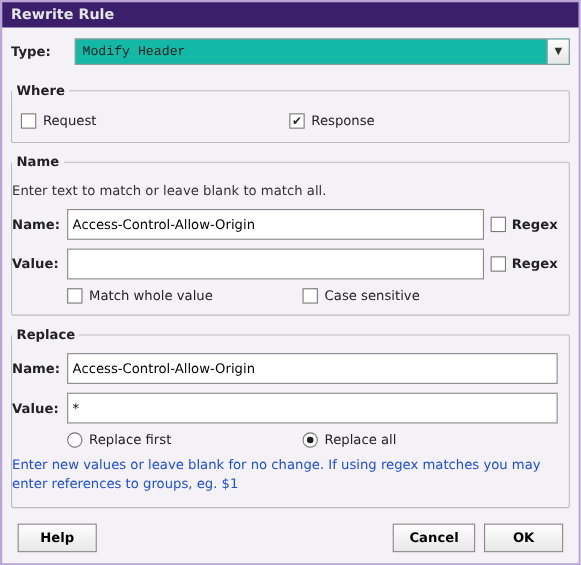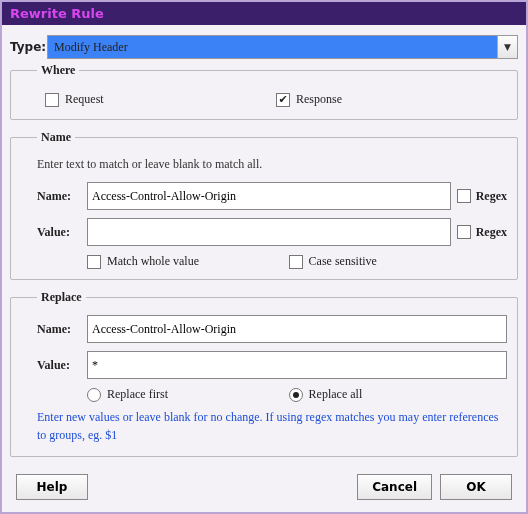--- a/index.html
+++ b/index.html
@@ -17,53 +17,53 @@
   .window {
     width: 528px;
     height: 514px;
     border: 2px solid #b9a6d6;
     background: #f4f2f6;
     display: flex;
     flex-direction: column;
   }
   .titlebar {
     background: #3c1f6b;
-    color: #d946ef;
+    color: #e5e5e5;
     font-weight: bold;
     padding: 4px 8px;
     font-size: 13px;
   }
   .content {
     padding: 10px 8px 8px 8px;
     flex: 1;
     display: flex;
     flex-direction: column;
   }
   .row-type {
     display: flex;
     align-items: center;
-    gap: 1px;
-    margin-bottom: 4px;
+    gap: 22px;
+    margin-bottom: 16px;
   }
   .type-label {
     font-weight: bold;
     width: 36px;
   }
   .select-wrap {
     flex: 1;
     position: relative;
   }
   .select {
     width: 100%;
     height: 24px;
     border: 1px solid #999;
-    background: #3b82f6;
+    background: #14b8a6;
     padding: 2px 22px 2px 6px;
     font-size: 12px;
-    font-family: Liberation Serif, serif;
+    font-family: Liberation Mono, monospace;
     display: flex;
     align-items: center;
   }
   .select-arrow {
     position: absolute;
     right: 1px;
     top: 1px;
     width: 20px;
     height: 22px;
     border-left: 1px solid #aaa;
@@ -71,22 +71,21 @@
     display: flex;
     align-items: center;
     justify-content: center;
     font-size: 9px;
     color: #333;
   }
   fieldset.group {
     border: 1px solid #bbb;
     border-radius: 2px;
     margin: 0 0 10px 0;
-    padding: 10px 10px 10px 26px;
-    font-family: Liberation Serif, serif;
+    padding: 10px 10px 10px 0;
   }
   fieldset.group > legend {
     font-weight: bold;
     padding: 0 4px;
     font-size: 12px;
   }
   .where-row {
     display: flex;
     align-items: center;
     padding: 4px 0 2px 8px;

